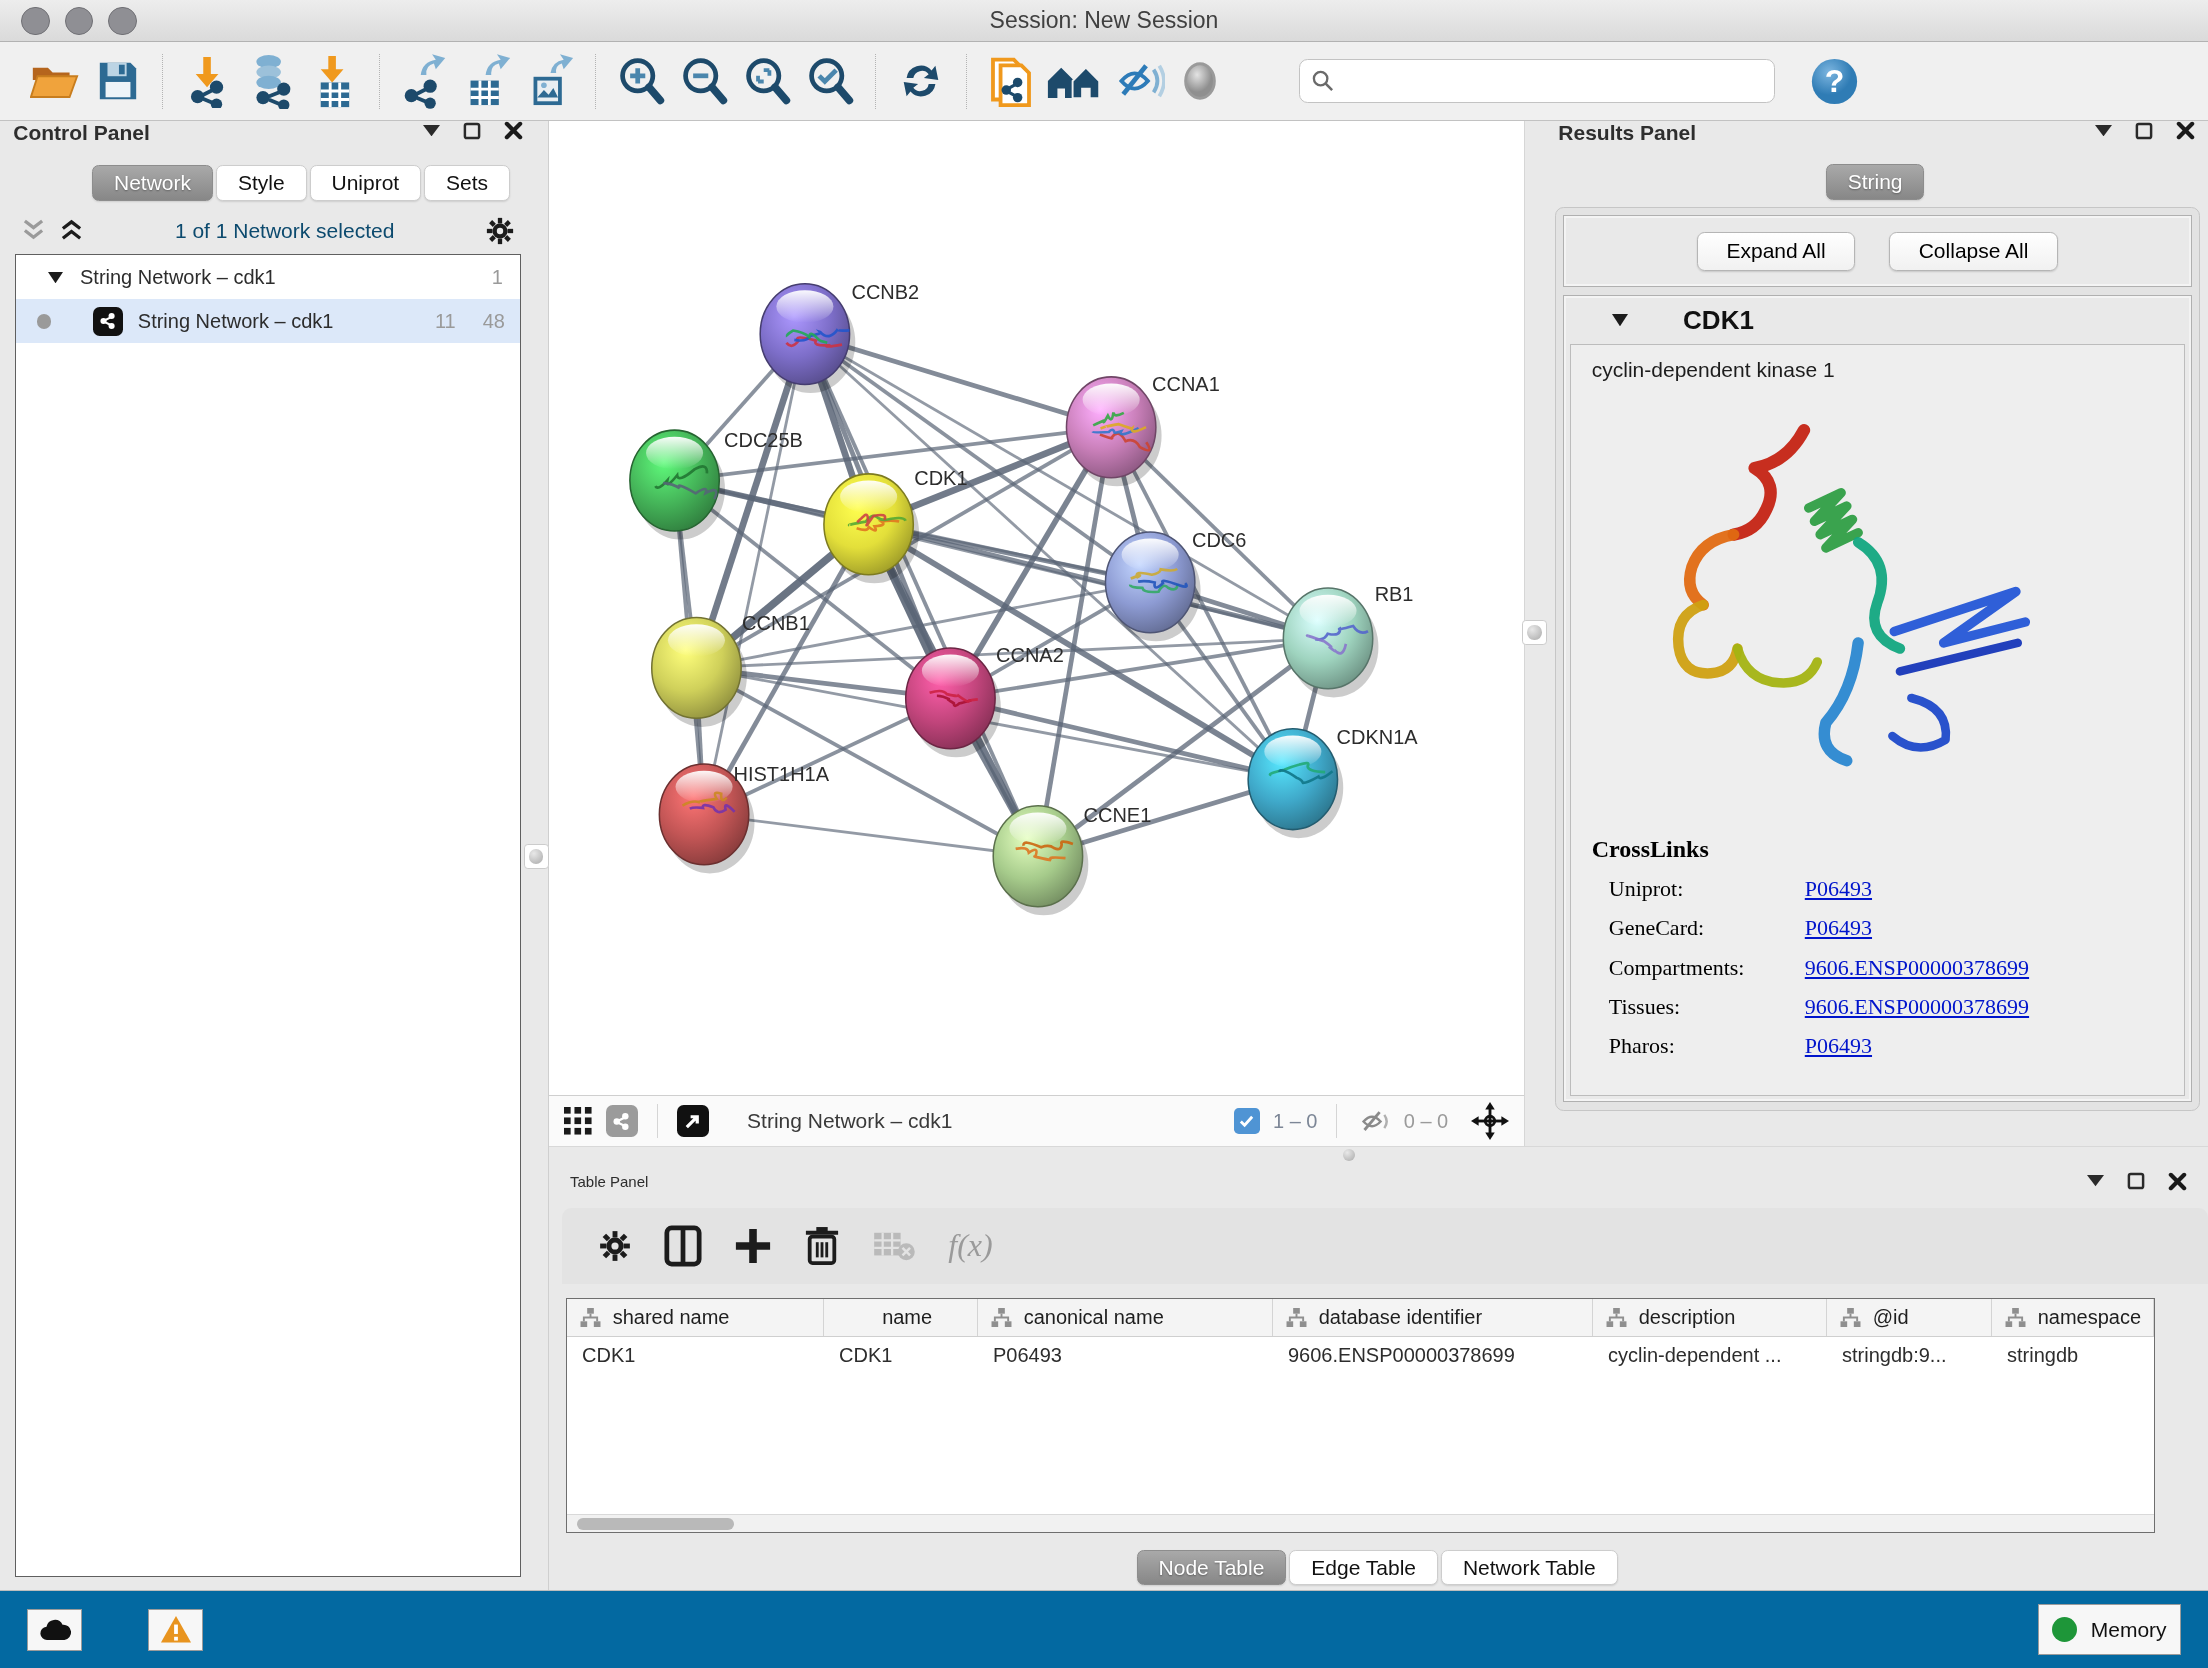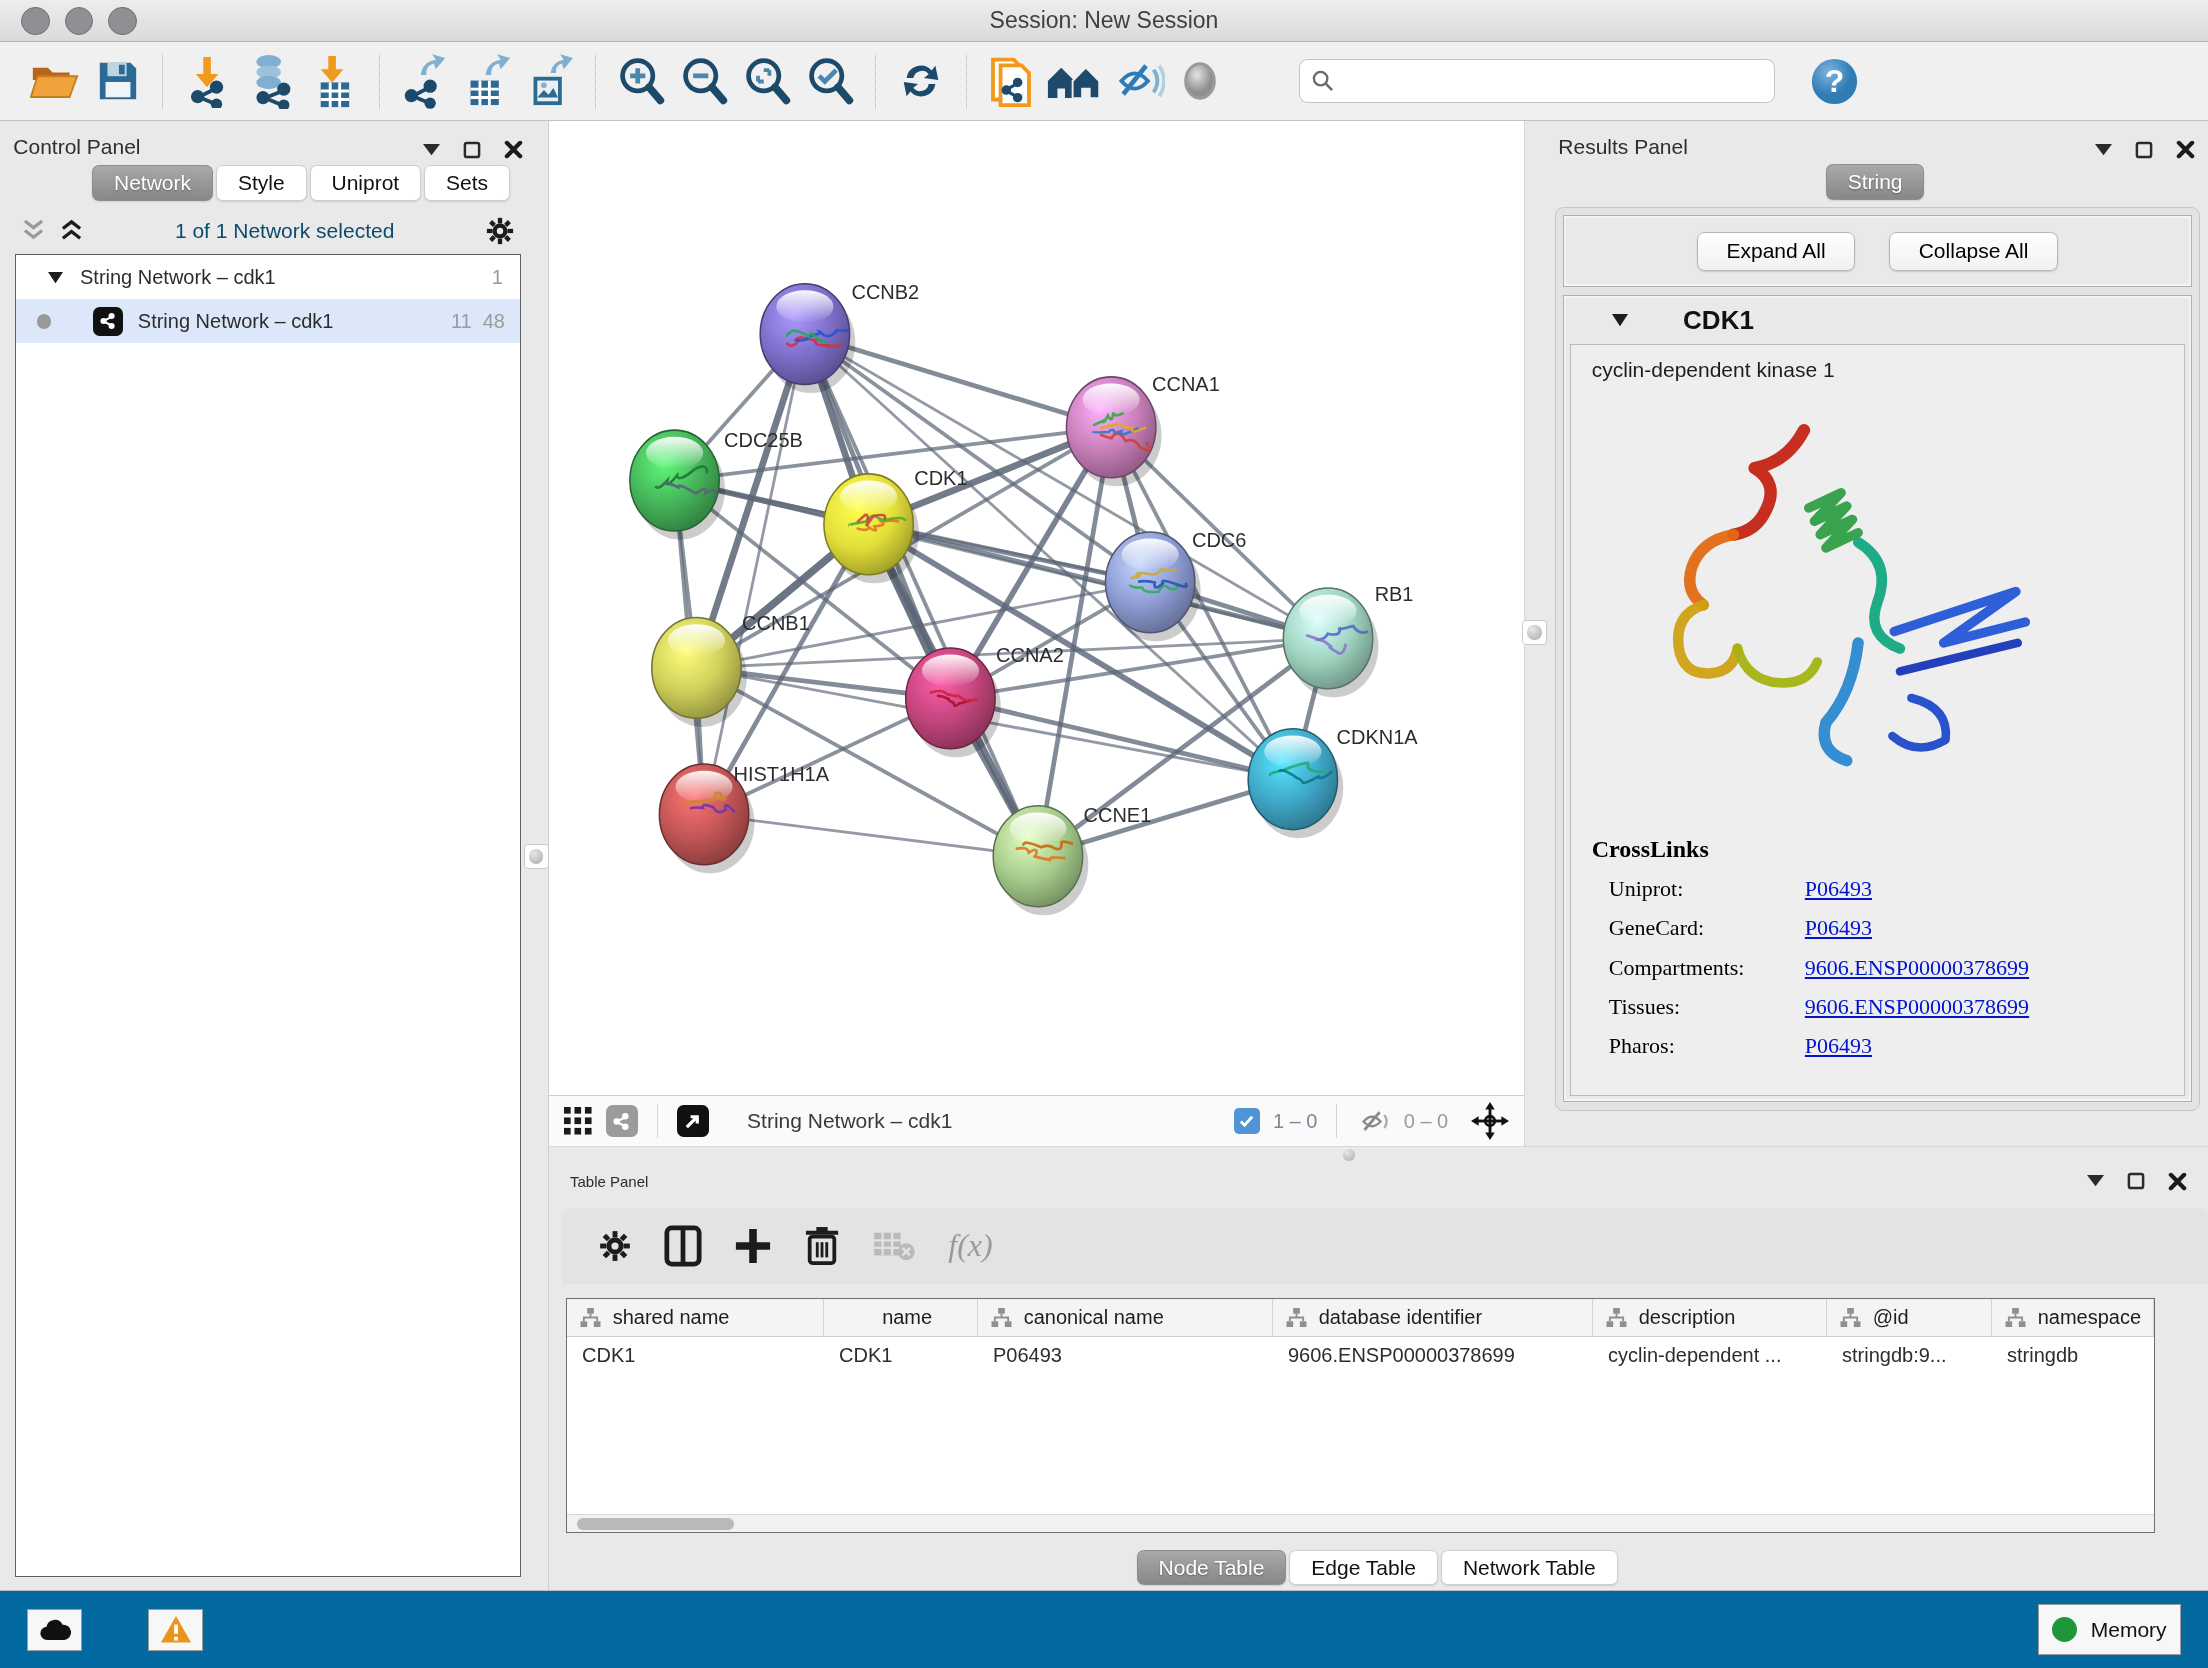--- a/index.html
+++ b/index.html
@@ -29,21 +29,21 @@
   .toprow{height:1025px;display:flex;}
   .netarea{width:975px;display:flex;flex-direction:column;background:#d946ef;}
   .vsplit2{width:21px;position:relative;background:#e9e9e9;border-left:1px solid #d6d6d6;}
   .results{flex:1;display:flex;flex-direction:column;background:#e9e9e9;overflow:hidden;}
   .hsplit{height:16px;position:relative;background:#e9e9e9;border-top:1px solid #d8d8d8;}
   .tablepanel{height:428px;background:#e9e9e9;display:flex;flex-direction:column;overflow:hidden;}
   .handlebox{position:absolute;width:25px;height:25px;background:#fff;border:1px solid #cccccc;
     border-radius:3.8px;display:flex;align-items:center;justify-content:center;}
   .handledot{width:14.3px;height:14.3px;border-radius:50%;background:radial-gradient(circle at 35% 30%,#e8e8e8,#a9a9a9);}
   
-  .phead{height:38px;display:flex;align-items:flex-end;padding:0 13.3px;}
+  .phead{height:38px;display:flex;align-items:flex-start;padding:0 13.3px;font-weight:bold;}
   .phead .ptitle{font-size:21px;color:#2e2e2e;}
   .phead .sp{flex:1;}
   .phicons{display:flex;align-items:center;gap:23px;}
   .tabrow{display:flex;align-items:flex-end;height:42px;}
   .tab{font-size:21px;padding:4.8px 21px;border-radius:6.7px;background:#fff;color:#111;
     border:1px solid #cdcdcd;margin-right:2.9px;box-shadow:0 1px 1.9px rgba(0,0,0,.12);}
   .tab.sel{background:linear-gradient(#a9a9a9,#878787);color:#fff;border-color:#8d8d8d;
     text-shadow:0 1px 1.9px rgba(0,0,0,.35);}
   
   .selrow{height:44px;display:flex;align-items:center;padding:0 21px;gap:13.3px;margin-top:7.6px;}
@@ -354,21 +354,21 @@
                 <g fill="#fff">
                   <circle cx="14" cy="4.5" r="3.4"></circle>
                   <circle cx="5" cy="10" r="3.4"></circle>
                   <circle cx="14" cy="15.5" r="3.4"></circle>
                   <path d="M13,6 l-7,3.4 M6,11 l7,3.4" stroke="#fff" stroke-width="2.4"></path>
                 </g>
               </svg>
           </span>
           <span>String Network – cdk1</span>
           <span class="sp" style="flex:1;"></span>
-          <span class="cnt" style="margin-right:11px;">11</span>
+          <span class="cnt" style="margin-right:27px;">11</span>
           <span class="cnt">48</span>
         </div>
       </div>
     </div>
 
     <div class="vsplit1">
       <div class="handlebox" style="left:-12.4px;top:723px;">
           <div class="handledot"></div>
         </div>
     </div>

